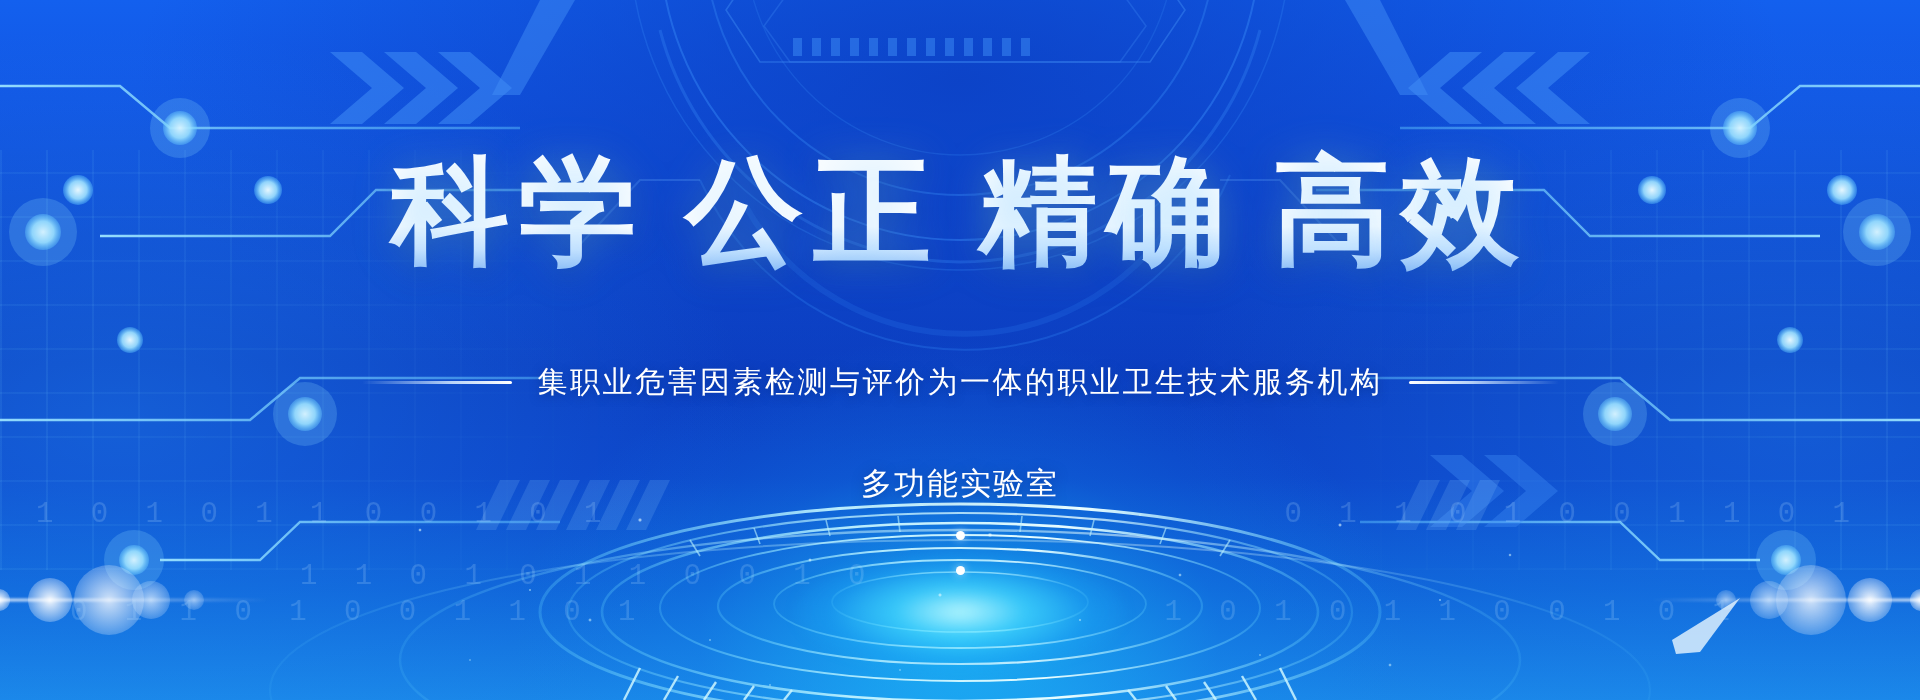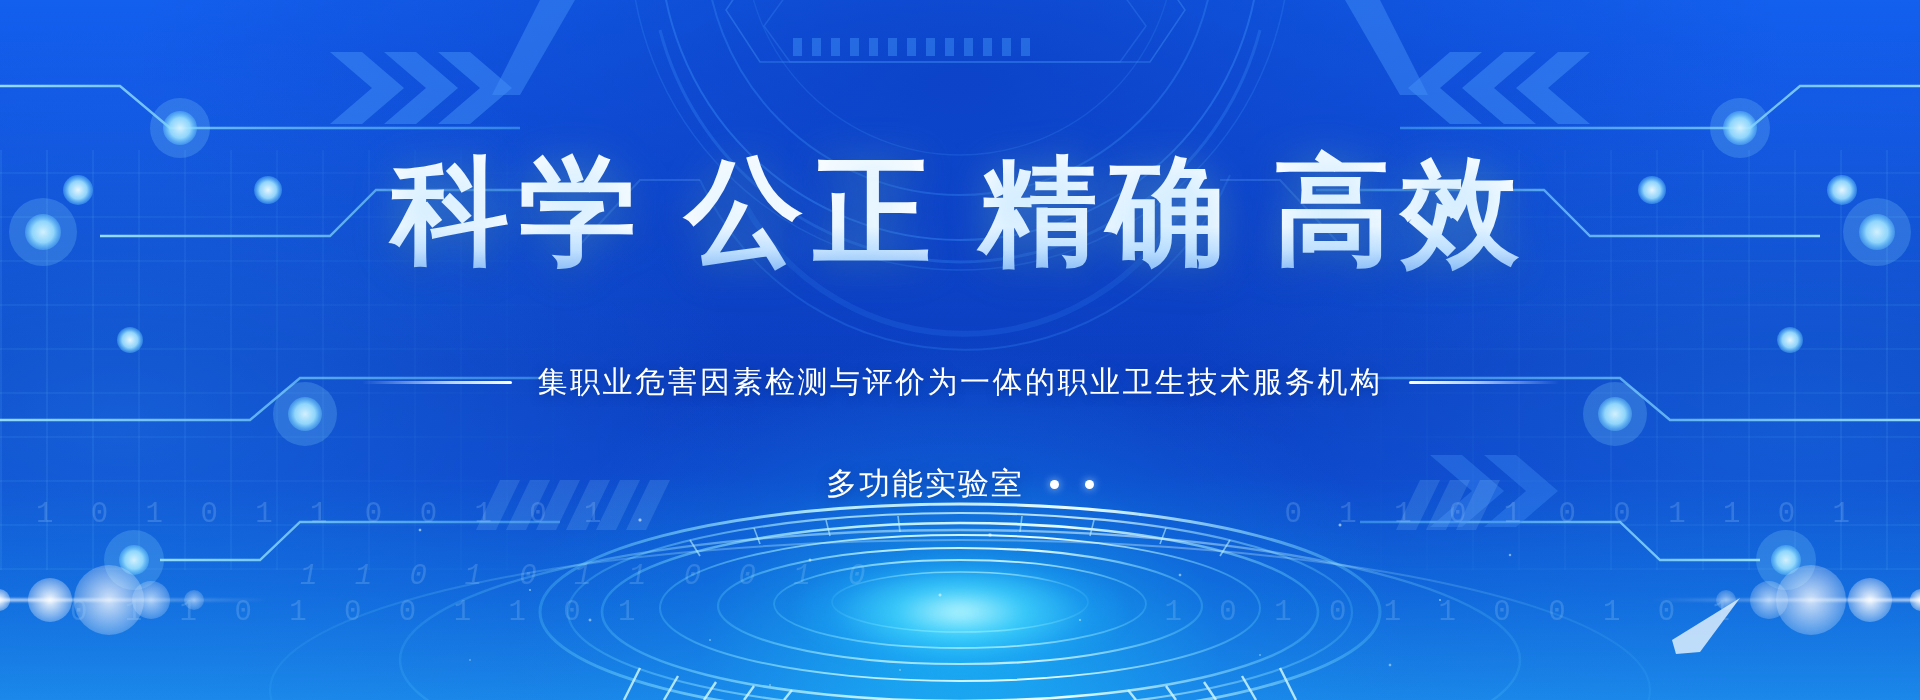--- a/index.html
+++ b/index.html
@@ -99,20 +99,21 @@
   .subtitle{
     font-size:30px; color:#ffffff; letter-spacing:2.5px; white-space:nowrap;
     text-shadow:0 2px 10px rgba(4,40,120,.55);
   }
 
   .taglines{
     position:absolute; top:463px; width:100%;
     display:flex; align-items:center; justify-content:center; gap:26px;
     font-size:31px; color:#ffffff; letter-spacing:2px; white-space:nowrap;
     text-shadow:0 2px 12px rgba(4,40,120,.5);
+    flex-direction:column;
   }
   .dot-sep{
     width:9px; height:9px; border-radius:50%; background:#ffffff; display:inline-block;
     box-shadow:0 0 8px rgba(200,235,255,.8);
   }
 
   
   .digits{
     position:absolute; font-family:"Liberation Mono","DejaVu Sans Mono",monospace;
     font-size:29px; letter-spacing:10px; color:rgba(185,225,255,.20);
@@ -326,21 +327,21 @@
     <span style="left:162px; width:38px; height:38px; background:radial-gradient(circle,rgba(225,240,255,.75),rgba(170,215,255,0));"></span>
     <span style="left:214px; width:20px; height:20px; background:radial-gradient(circle,rgba(225,240,255,.6),rgba(170,215,255,0));"></span>
   </div>
 
   <svg class="layer" viewBox="0 0 1920 700">
     <polygon points="1672,640 1740,598 1700,652 1676,654" fill="#e9f6ff" fill-opacity=".8"></polygon>
   </svg>
 
   <div class="digits" style="left:36px;  top:498px;">1 0 1 0 1 1 0 0 1 0 1</div>
   <div class="digits" style="left:70px;  top:596px;">0 1 1 0 1 0 0 1 1 0 1</div>
-  <div class="digits" style="left:300px; top:560px;font-style:italic;">1 1 0 1 0 1 1 0 0 1 0</div>
+  <div class="digits" style="left:300px; top:560px;">1 1 0 1 0 1 1 0 0 1 0</div>
   <div class="digits" style="right:60px; top:498px;">0 1 1 0 1 0 0 1 1 0 1</div>
   <div class="digits" style="right:180px;top:596px;">1 0 1 0 1 1 0 0 1 0 1</div>
 
   <div class="content">
 
     <div class="headline">
       <span>科学</span><span class="gap"></span><span>公正</span><span class="gap"></span><span>精确</span><span class="gap"></span><span>高效</span>
     </div>
 
     <div class="subrow">

